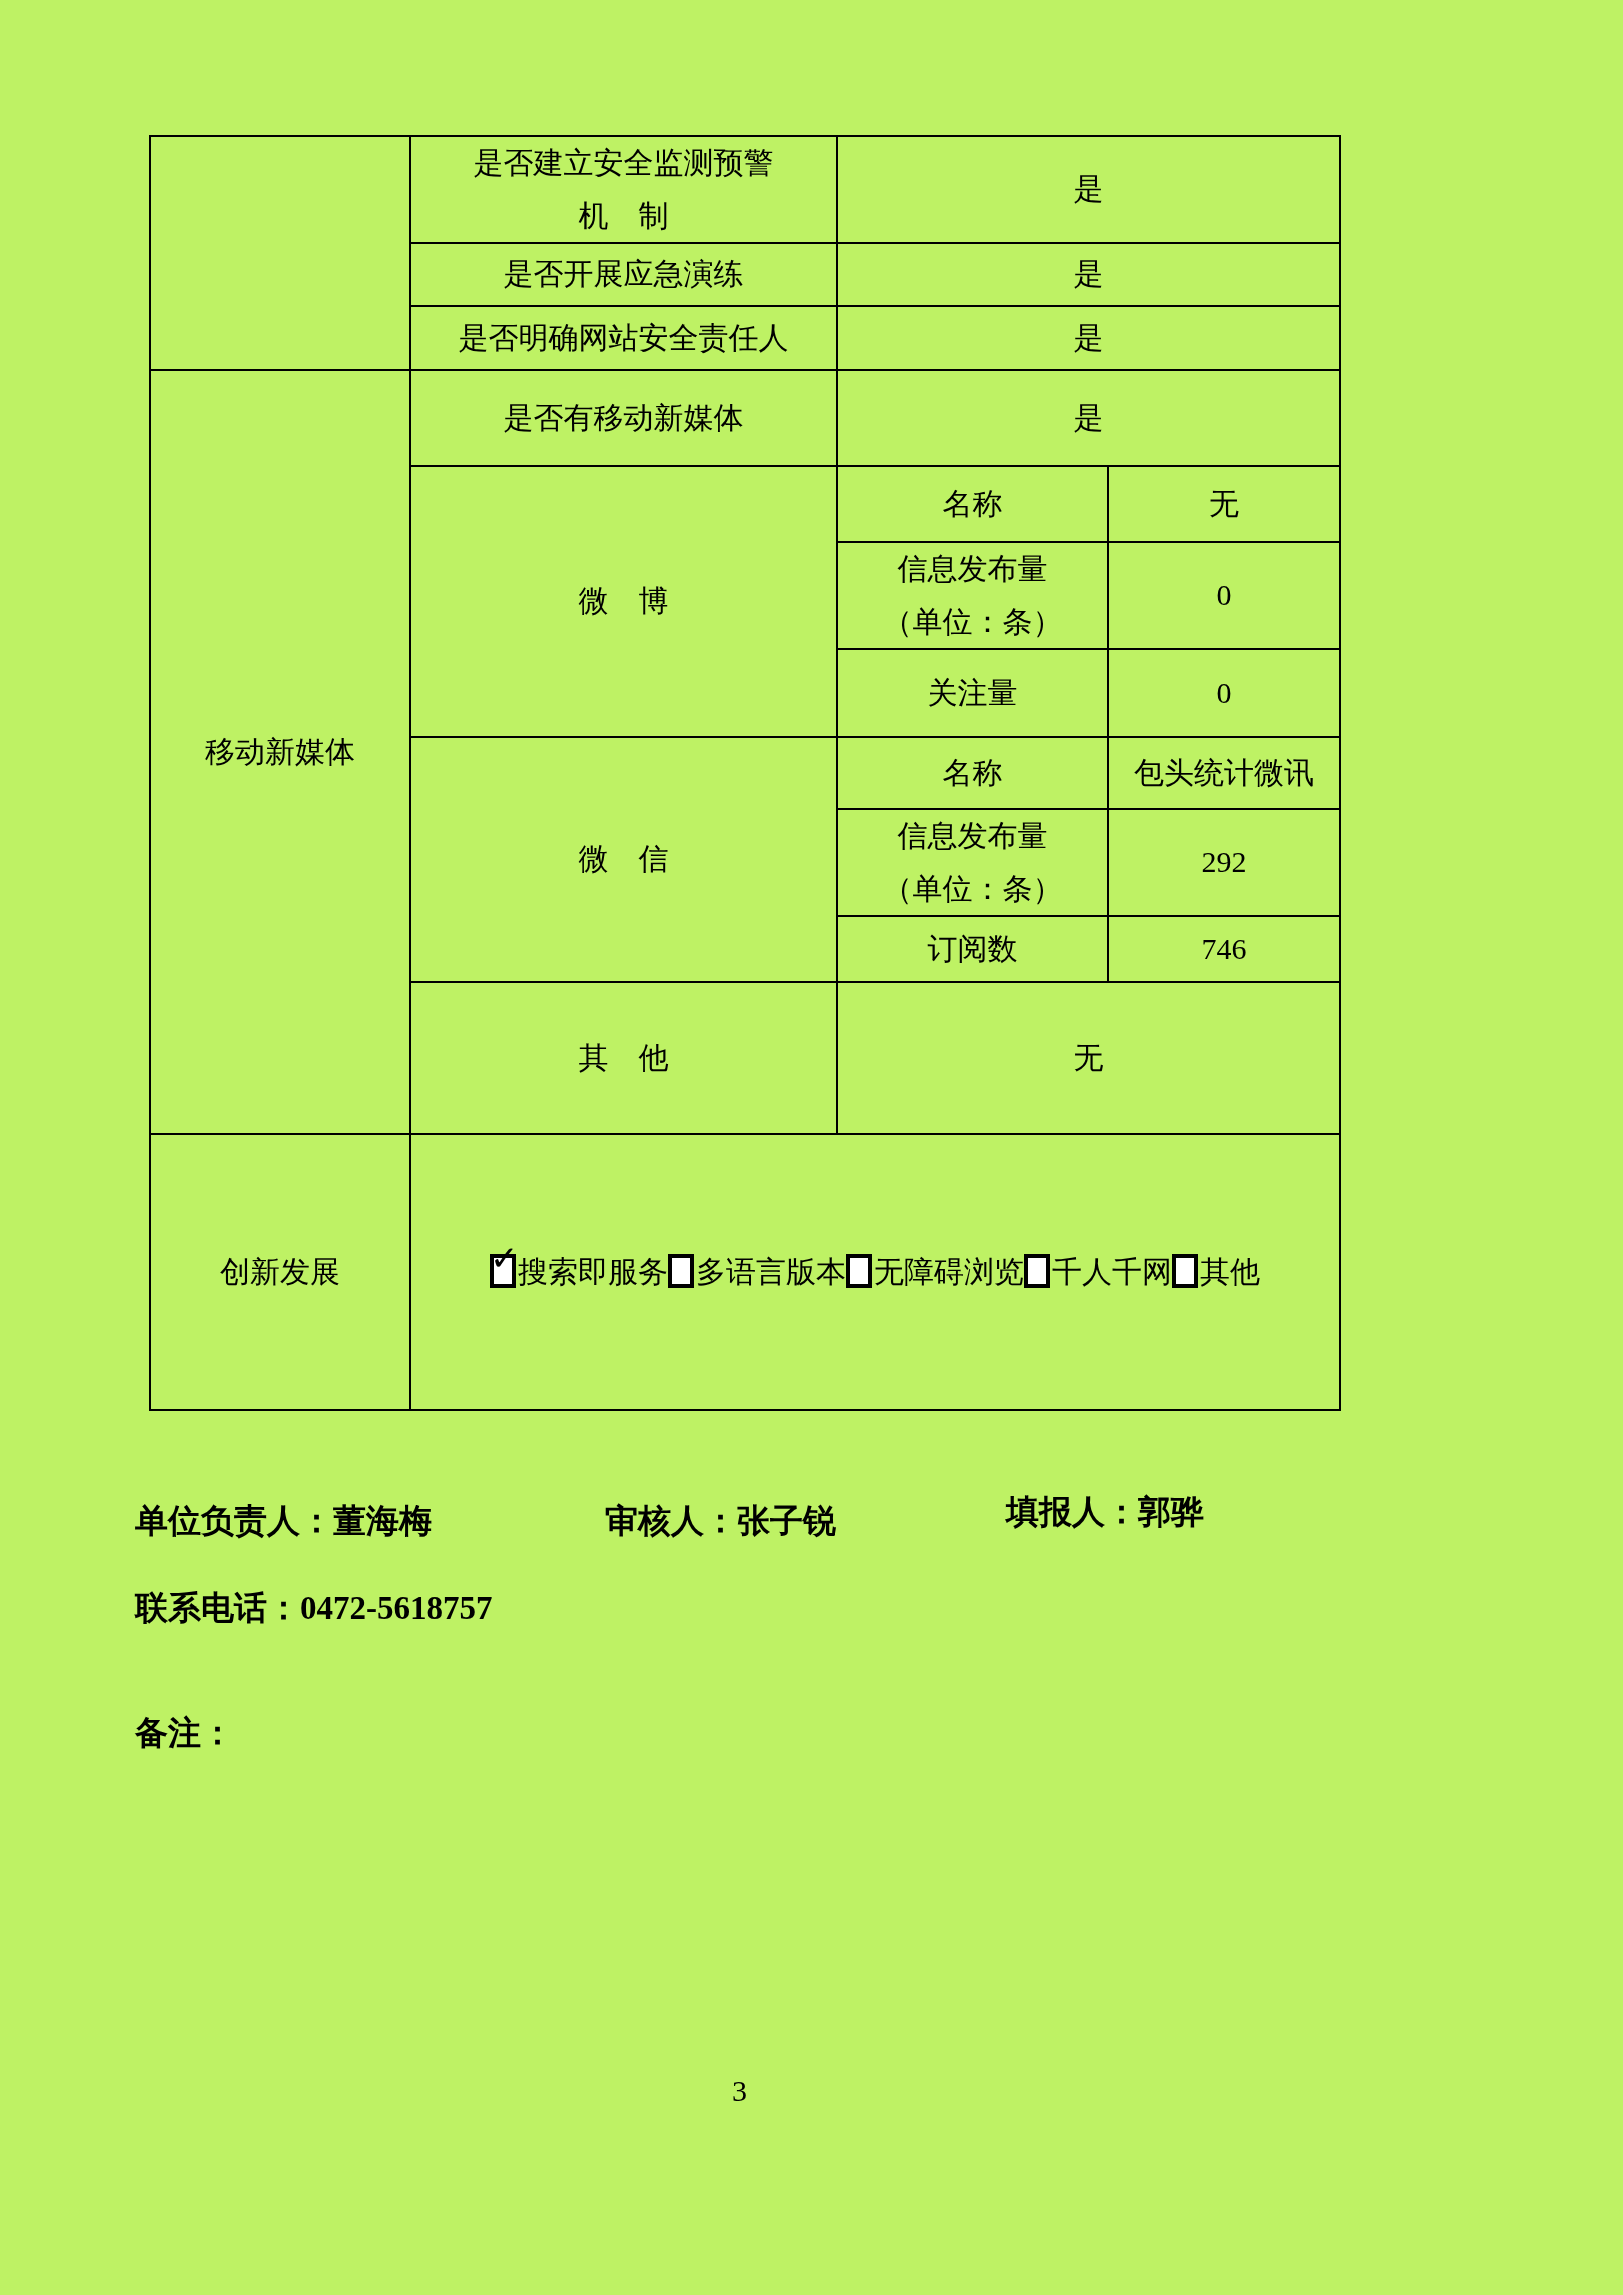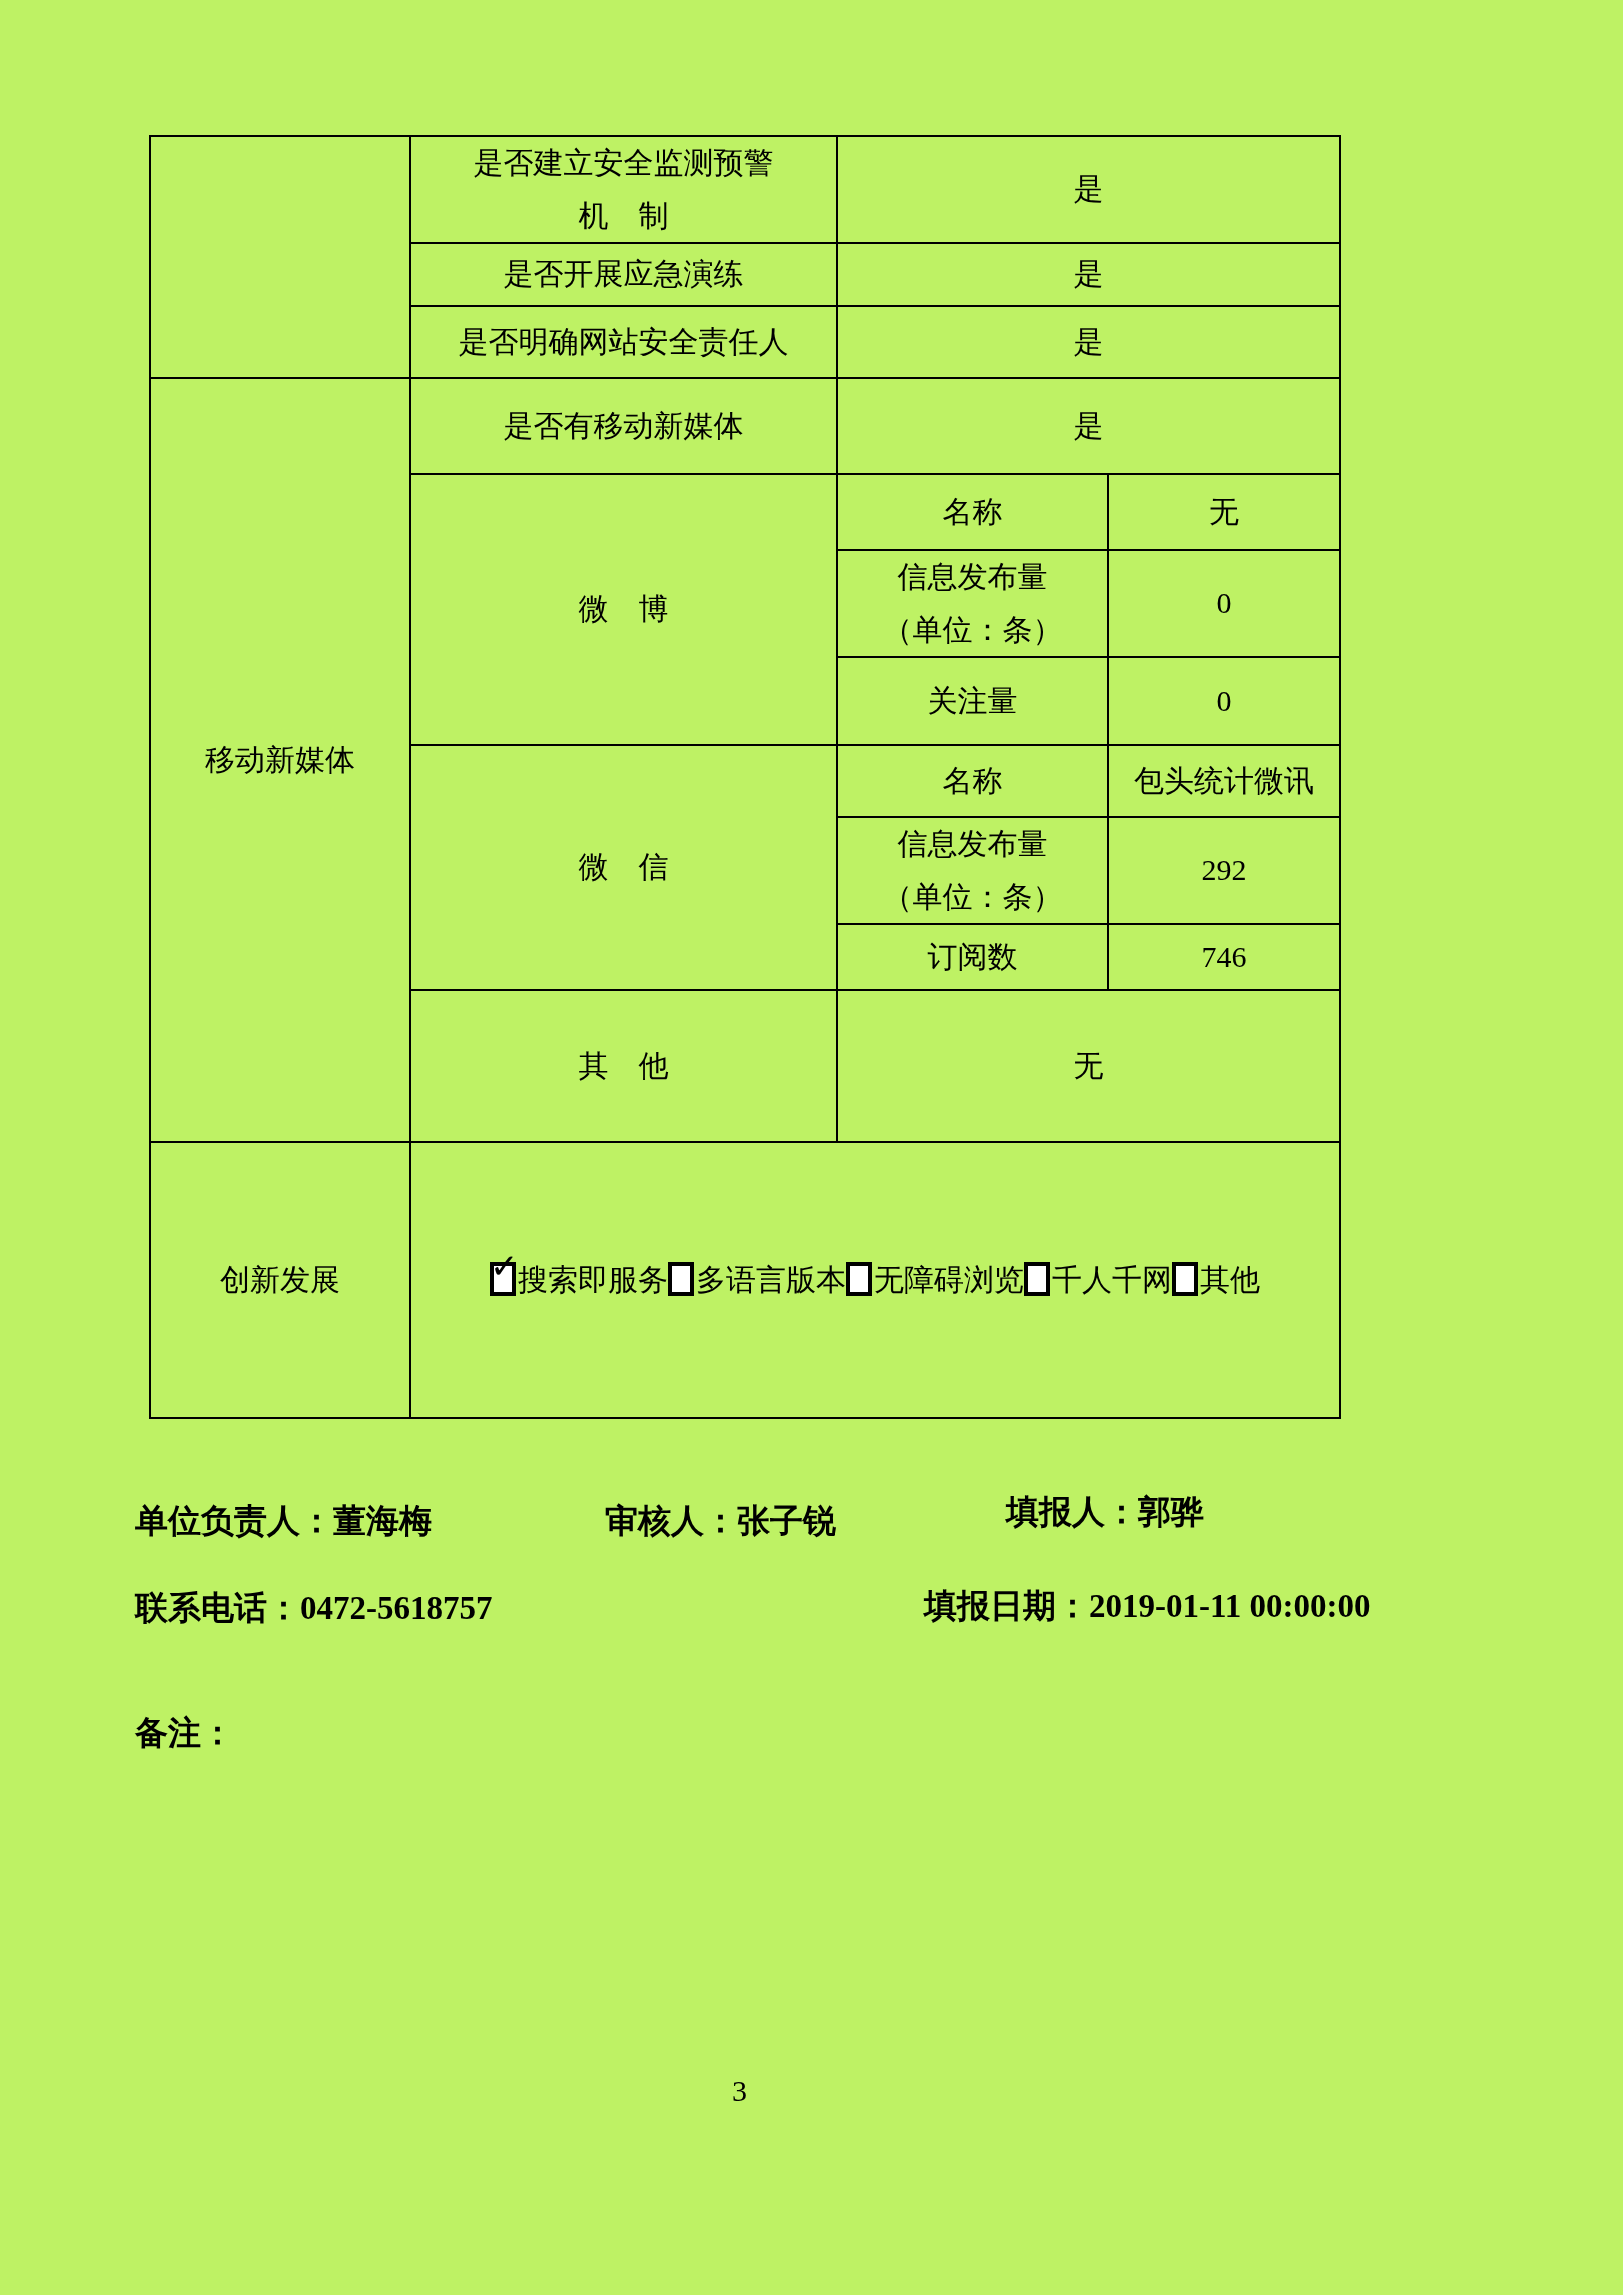--- a/index.html
+++ b/index.html
@@ -85,21 +85,21 @@
         <tr style="height:99px">
       <td rowspan="3" class="sec-b"></td>
       <td class="ml">是否建立安全监测预警
 机　制</td>
       <td colspan="2">是</td>
     </tr>
     <tr style="height:63px">
       <td>是否开展应急演练</td>
       <td colspan="2">是</td>
     </tr>
-    <tr style="height:72px">
+    <tr style="height:64px">
       <td class="sec-b">是否明确网站安全责任人</td>
       <td colspan="2" class="sec-b">是</td>
     </tr>
 
     <tr style="height:96px">
       <td rowspan="8" class="sec-b">移动新媒体</td>
       <td>是否有移动新媒体</td>
       <td colspan="2">是</td>
     </tr>
     <tr style="height:76px">
@@ -141,19 +141,18 @@
         <span class="cb"><span class="box"><span class="tick">✓</span></span><span>搜索即服务</span></span><span class="cb"><span class="box"></span><span>多语言版本</span></span><span class="cb"><span class="box"></span><span>无障碍浏览</span></span><span class="cb"><span class="box"></span><span>千人千网</span></span><span class="cb"><span class="box"></span><span>其他</span></span>
       </td>
     </tr>
   </tbody>
     </table>
 
   <div class="foot" style="left:135px;top:1502px;">单位负责人：董海梅</div>
   <div class="foot" style="left:605px;top:1502px;">审核人：张子锐</div>
   <div class="foot" style="left:965px;top:1493px;margin-left:41px;">填报人：郭骅</div>
   <div class="foot" style="left:135px;top:1589px;">联系电话：0472-5618757</div>
-  <div class="foot" style="left:924px;top:1587px;">填报日期：2019-01-11 00:00:00</div>
   <div class="foot" style="left:135px;top:1714px;">备注：</div>
 
   <div class="pageno" style="left:732px;top:2074px;">3</div>
 
 </div>
 
 
 </body></html>

